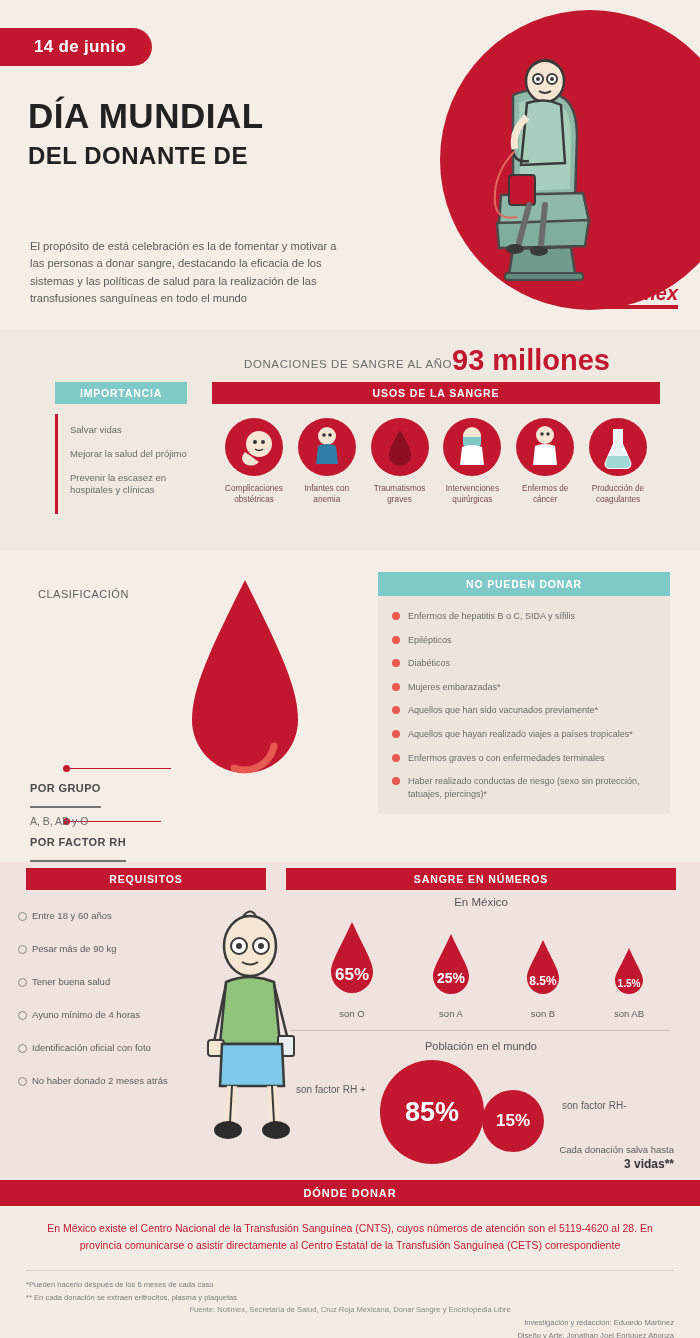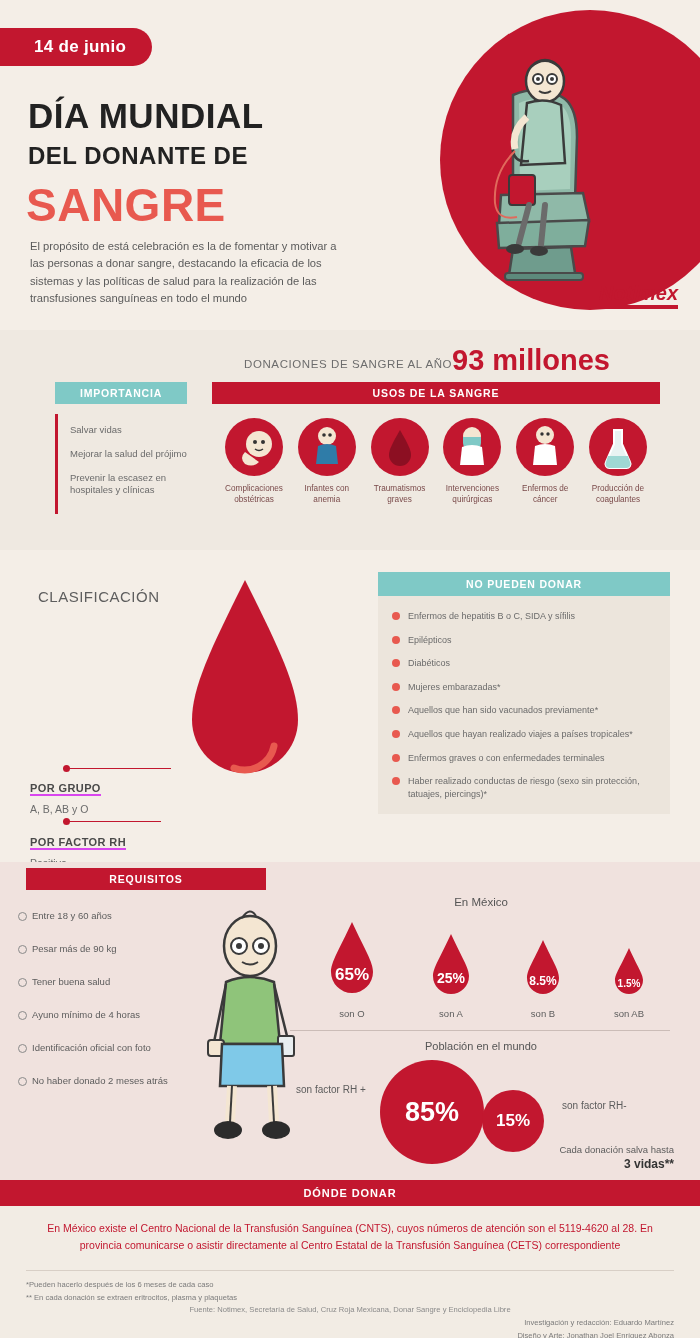--- a/index.html
+++ b/index.html
@@ -61,26 +61,26 @@
   .usos-row { display: flex; justify-content: space-between; margin-top: 14px; padding: 0 8px; }
   .uso { width: 68px; text-align: center; }
   .uso-circle {
     width: 58px; height: 58px; border-radius: 50%; background: #c2172f;
     margin: 0 auto 8px auto; position: relative;
   }
   .uso-label { font-size: 8.2px; color: #7a4a4a; line-height: 1.3; }
 
   
   .band3 { position: relative; background: #f4eee7; height: 312px; }
-  .clasif { position: absolute; left: 38px; top: 38px; font-size: 15px; color: #5e5e5e; letter-spacing: .5px; }
+  .clasif { position: absolute; left: 38px; top: 38px; font-size: 11px; color: #5e5e5e; letter-spacing: .5px; }
   .drop { position: absolute; left: 170px; top: 20px; width: 150px; height: 240px; }
   .grp-line { position: absolute; background: #c2172f; height: 1px; }
   .grp-dot { position: absolute; width: 7px; height: 7px; border-radius: 50%; background: #c2172f; }
   .grp-box { position: absolute; }
-  .grp-title { font-size: 11px; font-weight: bold; color: #4a4a4a; letter-spacing: .4px; border-bottom: 2px solid #d946ef; padding-bottom: 0; display: inline-block; }
+  .grp-title { font-size: 11px; font-weight: bold; color: #4a4a4a; letter-spacing: .4px; border-bottom: 2px solid #737373; padding-bottom: 12px; display: inline-block; }
   .grp-sub { font-size: 10.5px; color: #6b6b6b; margin-top: 6px; line-height: 1.5; }
 
   .nopueden { position: absolute; left: 378px; top: 22px; width: 292px; }
   .nopueden-head { background: #7fc9c6; color: #fff; text-align: center; font-size: 10.5px; font-weight: bold; letter-spacing: .8px; padding: 6px 0; }
   .nopueden-body { background: #ece5dc; padding: 14px 16px 14px 14px; }
   .nopueden-body li { list-style: none; font-size: 9px; color: #6b6b6b; line-height: 1.4; margin-bottom: 11px; position: relative; padding-left: 16px; }
   .nopueden-body li:before {
     content: ""; position: absolute; left: 0; top: 2px;
     width: 8px; height: 8px; border-radius: 50%; background: #e8594f;
   }
@@ -159,21 +159,20 @@
 
       <path d="M94 150 l-10 38" stroke="#6b6b6b" stroke-width="6" fill="none" stroke-linecap="round"></path>
       <path d="M110 150 l-4 40" stroke="#6b6b6b" stroke-width="6" fill="none" stroke-linecap="round"></path>
       <ellipse cx="80" cy="194" rx="9" ry="5" fill="#3a3a3a"></ellipse>
       <ellipse cx="104" cy="196" rx="9" ry="5" fill="#3a3a3a"></ellipse>
     </svg>
 
     <div class="date-ribbon">14 de junio</div>
     <div class="title-1">DÍA MUNDIAL</div>
     <div class="title-2">DEL DONANTE DE</div>
-    <div class="title-3">SANGRE</div>
     <div class="header-para">El propósito de está celebración es la de fomentar y motivar a las personas a donar sangre, destacando la eficacia de los sistemas y las políticas de salud para la realización de las transfusiones sanguíneas en todo el mundo</div>
     <div class="notimex">Notimex</div>
     <div class="notimex-bar"></div>
   </div>
 
   <div class="band2">
     <div class="don-label">DONACIONES DE SANGRE AL AÑO</div>
     <div class="don-value">93 millones</div>
 
     <div class="imp-box">
@@ -294,20 +293,21 @@
         <li>Aquellos que han sido vacunados previamente*</li>
         <li>Aquellos que hayan realizado viajes a países tropicales*</li>
         <li>Enfermos graves o con enfermedades terminales</li>
         <li style="margin-bottom:0">Haber realizado conductas de riesgo (sexo sin protección, tatuajes, piercings)*</li>
       </ul>
     </div>
   </div>
 
   <div class="band4">
     <div class="req-head">REQUISITOS</div>
+    <div class="san-head">SANGRE EN NÚMEROS</div>
 
     <ul class="req-list">
       <li>Entre 18 y 60 años</li>
       <li>Pesar más de 90 kg</li>
       <li>Tener buena salud</li>
       <li>Ayuno mínimo de 4 horas</li>
       <li>Identificación oficial con foto</li>
       <li>No haber donado 2 meses atrás</li>
     </ul>
 

